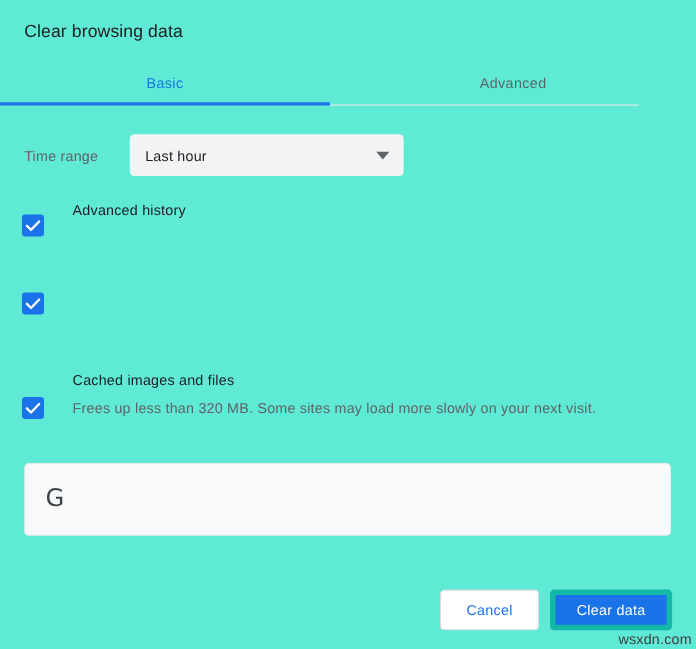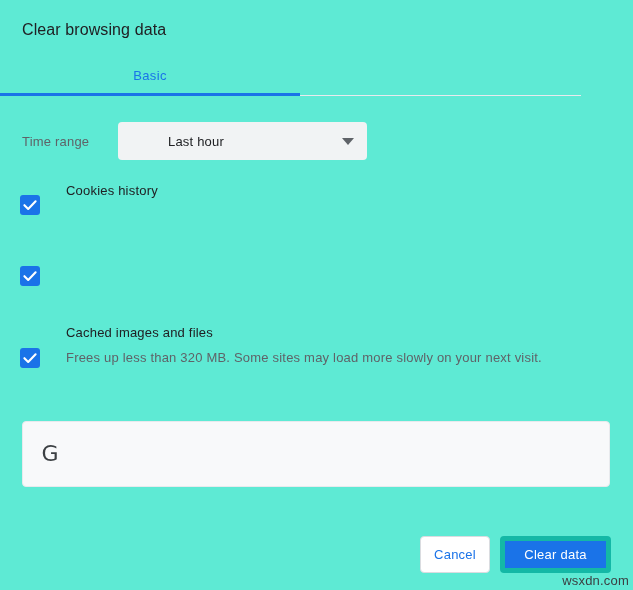--- a/index.html
+++ b/index.html
@@ -96,21 +96,20 @@
     position: relative;
     width: 249px;
     height: 38px;
     background: #f1f3f4;
     border: none;
     border-radius: 4px;
     display: flex;
     align-items: center;
     cursor: pointer;
     box-sizing: border-box;
-    padding-left: 36px;
   }
   .select-value {
     font-size: 13px;
     color: #202124;
     letter-spacing: .2px;
     padding-left: 14px;
   }
   .select-arrow {
     position: absolute;
     right: 13px;
@@ -126,21 +125,21 @@
   
   .option-row {
     position: absolute;
     left: 0;
     width: 633px;
     display: flex;
     align-items: flex-start;
   }
   .option-row.r1 { top: 181px; }
   .option-row.r2 { top: 252px; }
-  .option-row.r3 { top: 323px; }
+  .option-row.r3 { top: 336px; }
 
   .checkbox {
     position: absolute;
     left: 20px;
     width: 20px;
     height: 20px;
     border-radius: 3px;
     background: #1a73e8;
     cursor: pointer;
     box-sizing: border-box;
@@ -227,21 +226,21 @@
     letter-spacing: .25px;
     border-radius: 4px;
     cursor: pointer;
     box-sizing: border-box;
     display: inline-flex;
     align-items: center;
     justify-content: center;
     height: 37px;
   }
   .btn-cancel {
-    width: 70px;
+    width: 90px;
     background: #ffffff;
     color: #1a73e8;
     border: 1px solid #dadce0;
   }
   .btn-primary {
     width: 111px;
     background: #1a73e8;
     color: #ffffff;
     border: 5px solid #14b8a6;
   }
@@ -259,39 +258,40 @@
 </style>
 </head>
 <body>
 
 <div class="dialog">
 
   <div class="dialog-title">Clear browsing data</div>
 
   <div class="tabstrip">
     <div class="tab basic">Basic</div>
+    <div class="tab advanced">Advanced</div>
   </div>
   <div class="tab-indicator"></div>
 
   <div class="timerange-row">
     <div class="timerange-label">Time range</div>
     <div class="select-box">
       <span class="select-value">Last hour</span>
       <span class="select-arrow"></span>
     </div>
   </div>
 
   <div class="option-row r1">
     <div class="checkbox">
       <svg viewBox="0 0 20 20" aria-hidden="true">
         <path d="M4.4 10.2 L8.2 14 L15.6 6.3" fill="none" stroke="#ffffff" stroke-width="2.1" stroke-linecap="round" stroke-linejoin="round"></path>
       </svg>
     </div>
     <div class="option-text">
-      <div class="option-title">Cookies history</div>
+      <div class="option-title">Advanced history</div>
     </div>
   </div>
 
   <div class="option-row r2">
     <div class="checkbox">
       <svg viewBox="0 0 20 20" aria-hidden="true">
         <path d="M4.4 10.2 L8.2 14 L15.6 6.3" fill="none" stroke="#ffffff" stroke-width="2.1" stroke-linecap="round" stroke-linejoin="round"></path>
       </svg>
     </div>
   </div>

